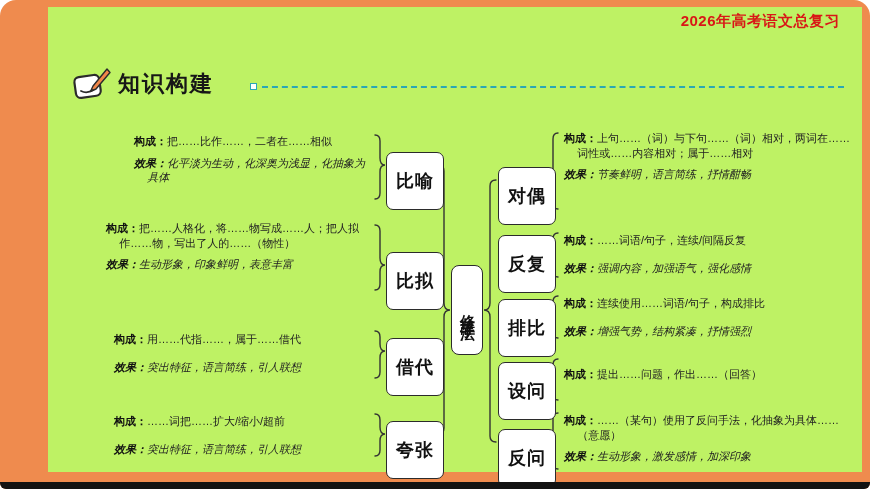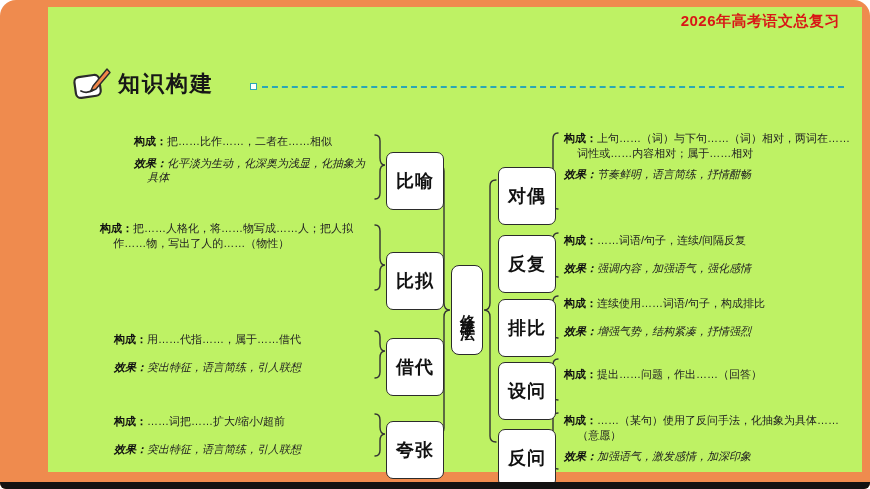--- a/index.html
+++ b/index.html
@@ -76,22 +76,23 @@
           <path d="M510 289 Q505 289 505 295 L505 298 Q505 305 500 305 Q505 305 505 312 L505 325 Q505 331 510 331"></path>
           <path d="M510 352 Q505 352 505 358 L505 361 Q505 368 500 368 Q505 368 505 375 L505 387 Q505 393 510 393"></path>
           <path d="M510 406 Q505 406 505 412 L505 428 Q505 435 500 435 Q505 435 505 442 L505 456 Q505 462 510 462"></path>
         </g>
       </svg>
 
       <div class="tblock" style="left:86px;top:19px;width:240px">
         <div class="entry"><span class="k">构成：</span><span class="v">把……比作……，二者在……相似</span></div>
         <div class="entry"><span class="k">效果：</span><span class="v">化平淡为生动，化深奥为浅显，化抽象为具体</span></div>
       </div>
-      <div class="tblock" style="left:52px;top:106px;width:268px">
+      <div class="tblock" style="left:58px;top:106px;width:268px">
         <div class="entry"><span class="k">构成：</span><span class="v">把……人格化，将……物写成……人；把人拟作……物，写出了人的……（物性）</span></div>
+        <div class="entry"><span class="k">效果：</span><span class="v">生动形象，印象鲜明，表意丰富</span></div>
       </div>
       <div class="tblock" style="left:66px;top:217px;width:260px">
         <div class="entry"><span class="k">构成：</span><span class="v">用……代指……，属于……借代</span></div>
         <div class="entry gap"><span class="k">效果：</span><span class="v">突出特征，语言简练，引人联想</span></div>
       </div>
       <div class="tblock" style="left:66px;top:299px;width:260px">
         <div class="entry"><span class="k">构成：</span><span class="v">……词把……扩大/缩小/超前</span></div>
         <div class="entry gap"><span class="k">效果：</span><span class="v">突出特征，语言简练，引人联想</span></div>
       </div>
 
@@ -105,21 +106,21 @@
       </div>
       <div class="tblock" style="left:516px;top:118px;width:296px">
         <div class="entry"><span class="k">构成：</span><span class="v">……词语/句子，连续/间隔反复</span></div>
         <div class="entry gap"><span class="k">效果：</span><span class="v">强调内容，加强语气，强化感情</span></div>
       </div>
       <div class="tblock" style="left:516px;top:252px;width:296px">
         <div class="entry"><span class="k">构成：</span><span class="v">提出……问题，作出……（回答）</span></div>
       </div>
       <div class="tblock" style="left:516px;top:298px;width:296px">
         <div class="entry"><span class="k">构成：</span><span class="v">……（某句）使用了反问手法，化抽象为具体……（意愿）</span></div>
-        <div class="entry"><span class="k">效果：</span><span class="v">加强语气，激发感情，加深印象</span></div>
+        <div class="entry"><span class="k">效果：</span><span class="v">生动形象，激发感情，加深印象</span></div>
       </div>
 
       <div class="bbox" style="left:338px;top:37px">比喻</div>
       <div class="bbox" style="left:338px;top:137px">比拟</div>
       <div class="bbox" style="left:338px;top:223px">借代</div>
       <div class="bbox" style="left:338px;top:306px">夸张</div>
 
       <div class="bbox" style="left:450px;top:52px">对偶</div>
       <div class="bbox" style="left:450px;top:120px">反复</div>
       <div class="bbox" style="left:450px;top:184px">排比</div>

